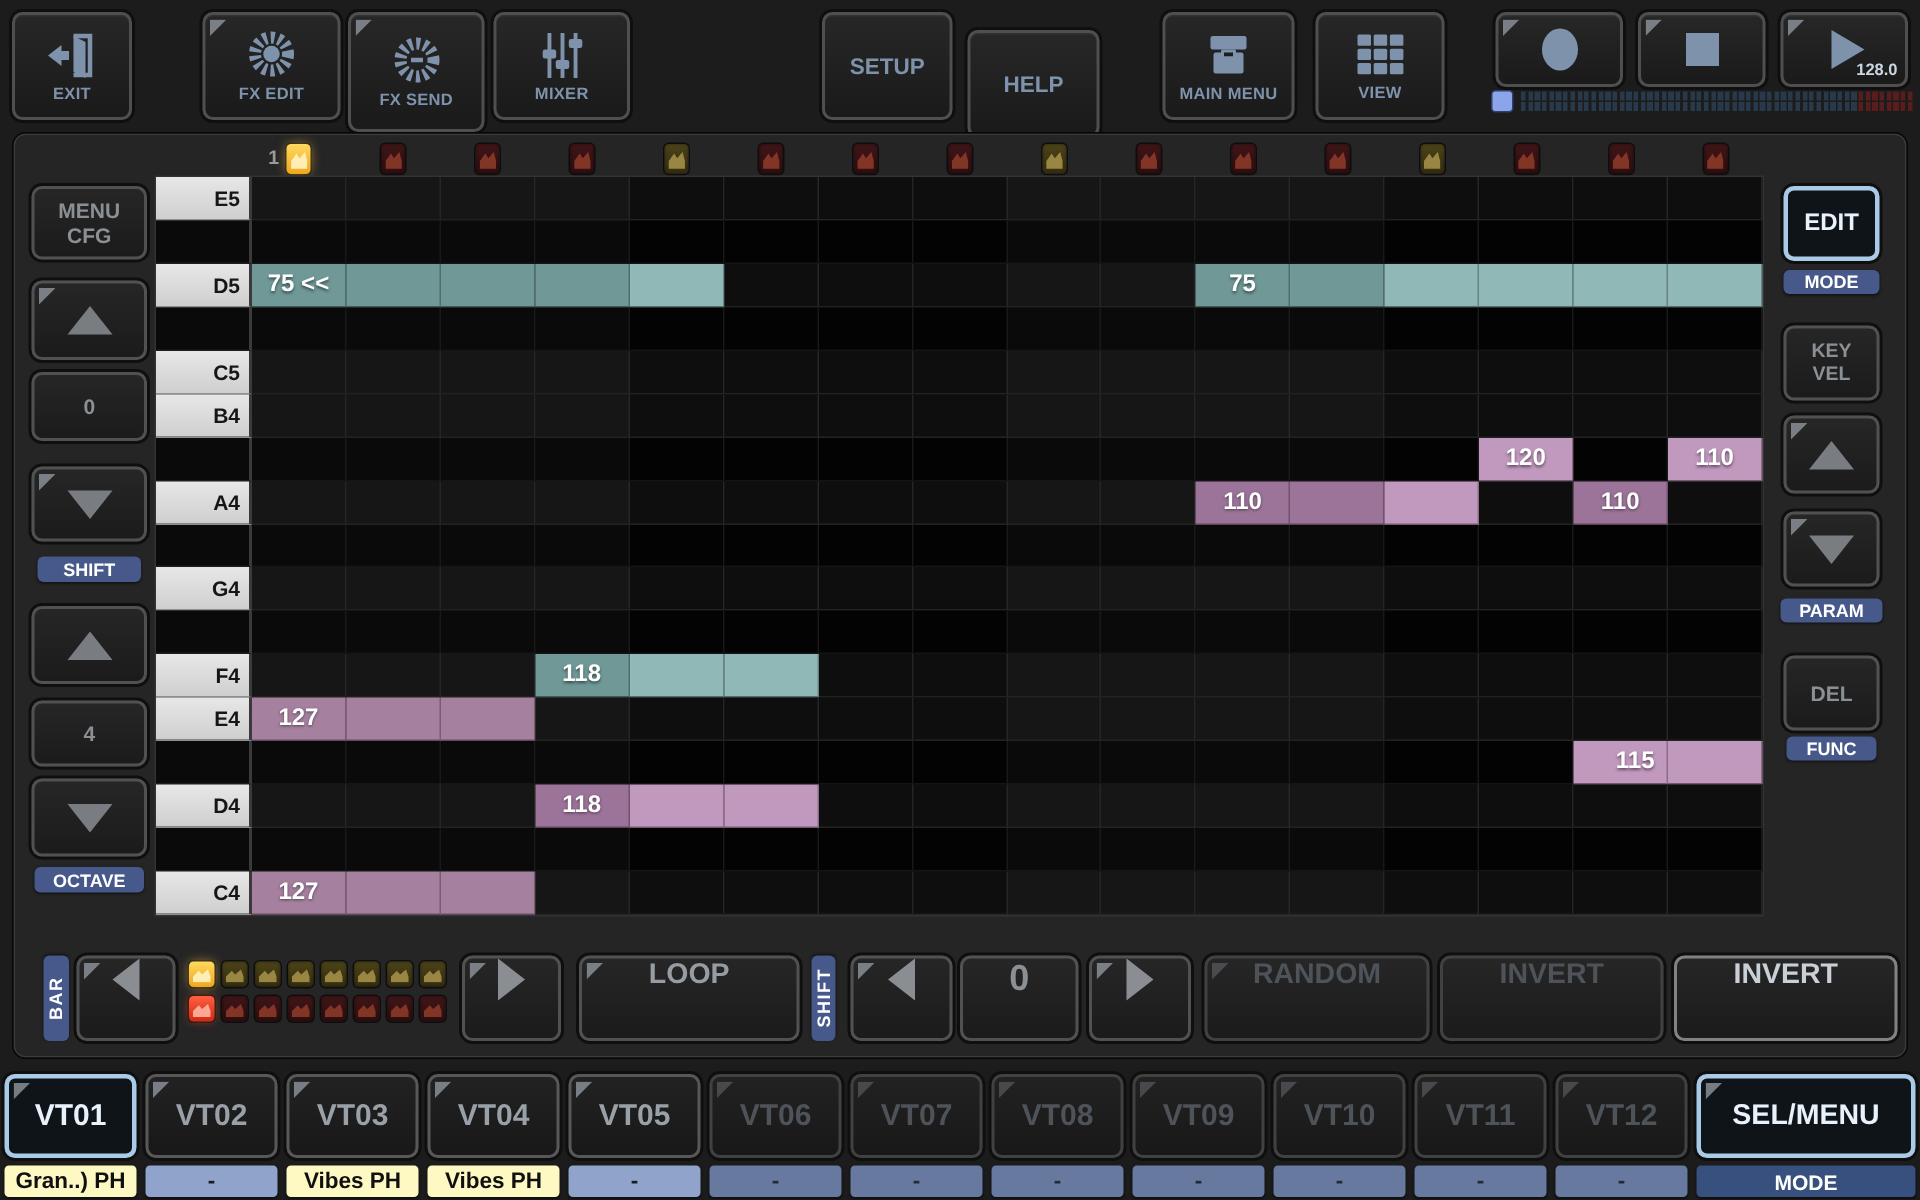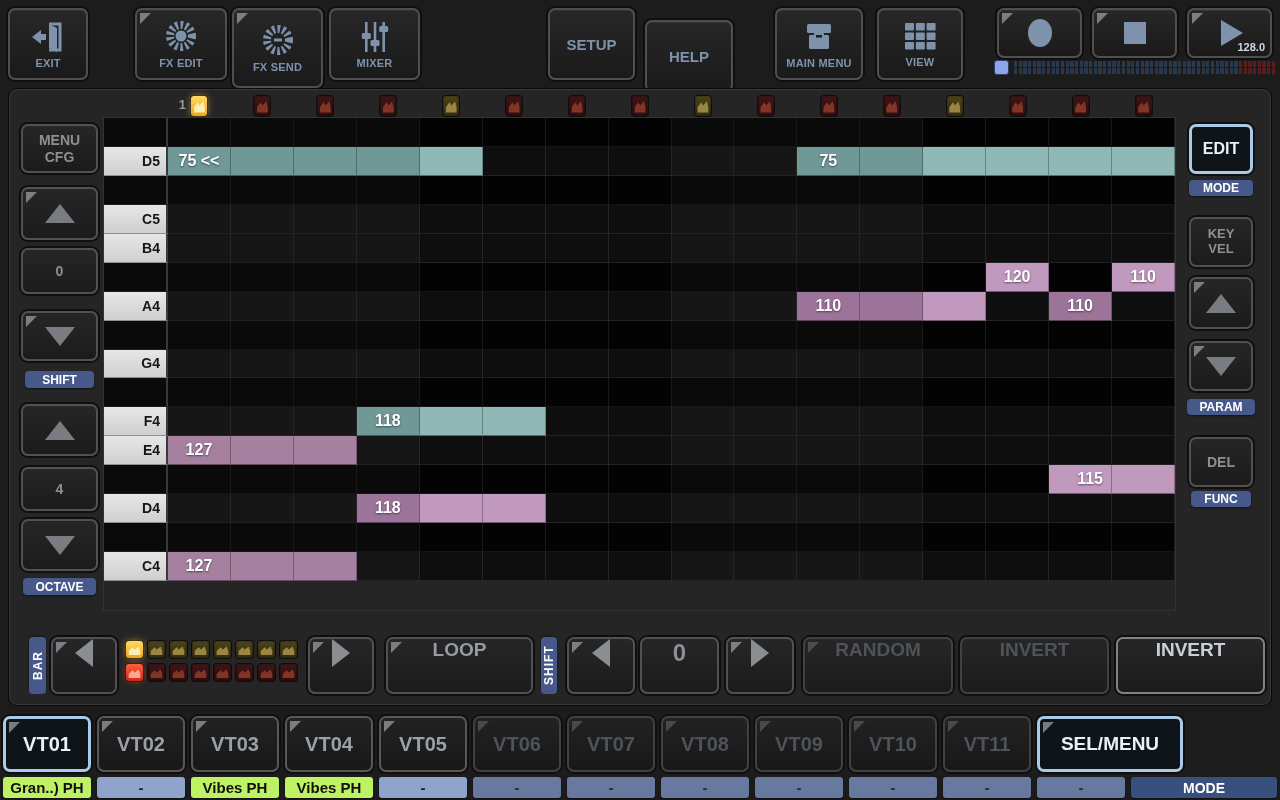--- a/index.html
+++ b/index.html
@@ -130,21 +130,21 @@
   .track-row{display:flex;gap:6px;}
   .tbtn2{width:88px;height:56px;flex:none;border:2px solid #585858;border-radius:7px;
          background:linear-gradient(#222,#181818);box-shadow:0 0 0 2px #0f0f0f;
          color:#9aa0a7;font-weight:bold;font-size:20px;display:flex;align-items:center;
          justify-content:center;position:relative;}
   .tbtn2.selmenu{width:146px;font-size:19px;}
   .pillrow{display:flex;gap:6px;margin-top:5px;}
   .sub{width:88px;height:21px;flex:none;border-radius:3px;display:flex;align-items:center;
        justify-content:center;font-size:15px;font-weight:bold;box-shadow:0 1px 2px rgba(0,0,0,.5);}
   .sub.wide{width:146px;}
-  .s-light{background:#bef264;color:#101010;}
+  .s-light{background:#fef9c3;color:#101010;}
   .s-mid{background:#8fa3cb;color:#181a20;}
   .s-dim{background:#68799f;color:#232936;}
   .s-mode{background:#37507e;color:#fff;font-size:14px;}
 
   svg{display:block;}
 </style>
 </head>
 <body>
 
 <div>
@@ -448,20 +448,41 @@
   <div class="sq" id="oct-up">
     <span class="tri-up"></span>
   </div>
   <div class="sq green" id="oct-val">4</div>
   <div class="sq" id="oct-down">
     <span class="tri-down"></span>
   </div>
   <div class="pill" id="oct-pill">OCTAVE</div>
 
   <div class="gridwrap">
+      <div class="grow rw">
+        <div class="kb white">
+          <span>E5</span>
+        </div>
+        <div class="cell g0"></div>
+        <div class="cell g0"></div>
+        <div class="cell g0"></div>
+        <div class="cell g0"></div>
+        <div class="cell g1"></div>
+        <div class="cell g1"></div>
+        <div class="cell g1"></div>
+        <div class="cell g1"></div>
+        <div class="cell g0"></div>
+        <div class="cell g0"></div>
+        <div class="cell g0"></div>
+        <div class="cell g0"></div>
+        <div class="cell g1"></div>
+        <div class="cell g1"></div>
+        <div class="cell g1"></div>
+        <div class="cell g1"></div>
+      </div>
       <div class="grow rb">
         <div class="kb black"></div>
         <div class="cell g0"></div>
         <div class="cell g0"></div>
         <div class="cell g0"></div>
         <div class="cell g0"></div>
         <div class="cell g1"></div>
         <div class="cell g1"></div>
         <div class="cell g1"></div>
         <div class="cell g1"></div>
@@ -907,20 +928,24 @@
         <span>VT09</span>
       </div>
       <div class="tbtn2 dim">
         <span class="fold"></span>
         <span>VT10</span>
       </div>
       <div class="tbtn2 dim">
         <span class="fold"></span>
         <span>VT11</span>
       </div>
+      <div class="tbtn2 dim">
+        <span class="fold"></span>
+        <span>VT12</span>
+      </div>
       <div class="tbtn2 selmenu sel">
         <span class="fold"></span>
         <span>SEL/MENU</span>
       </div>
     </div>
   <div class="pillrow">
       <div class="sub s-light">Gran..) PH</div>
       <div class="sub s-mid">-</div>
       <div class="sub s-light">Vibes PH</div>
       <div class="sub s-light">Vibes PH</div>

